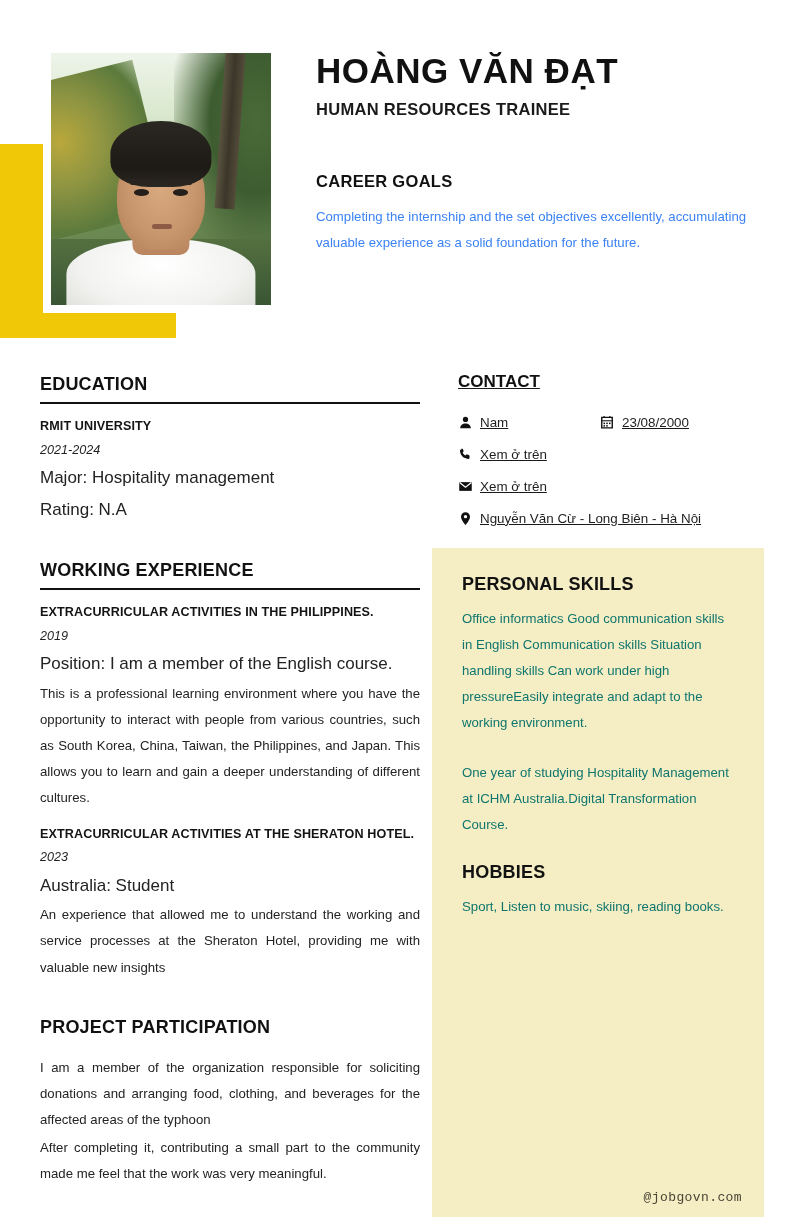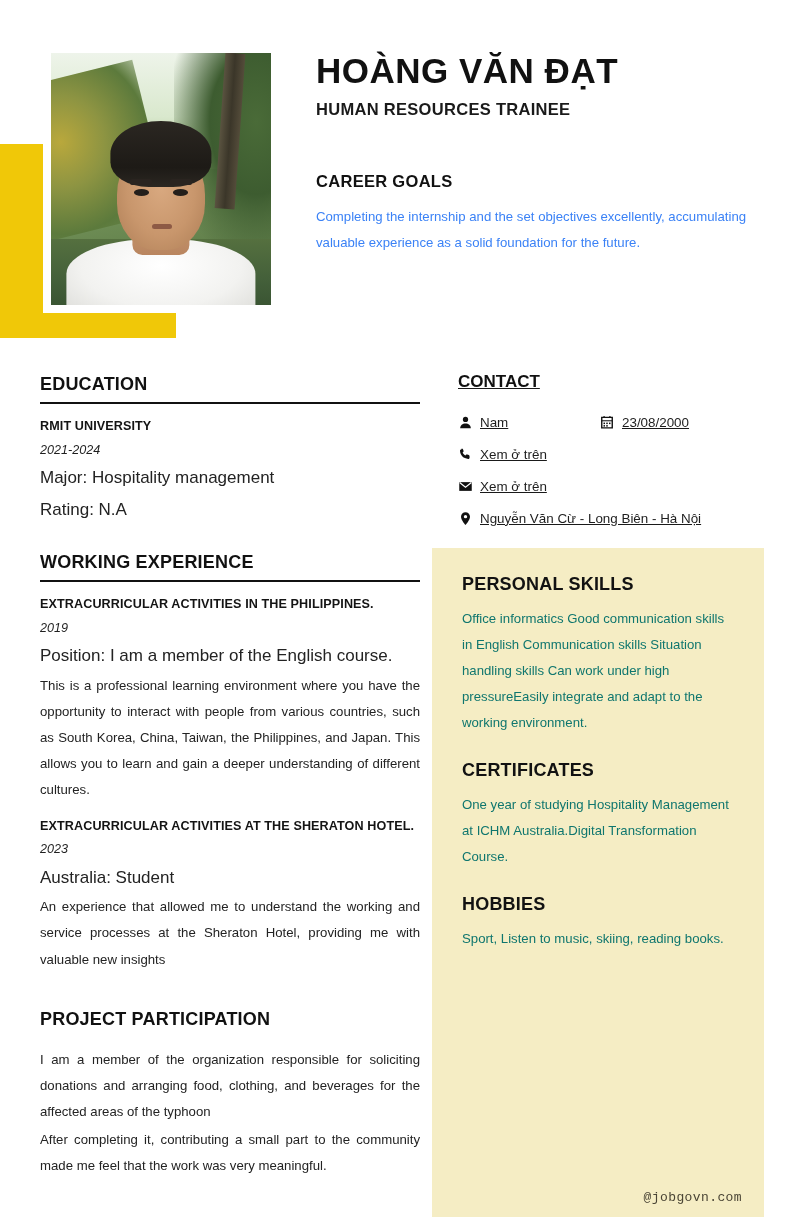--- a/index.html
+++ b/index.html
@@ -152,21 +152,21 @@
     line-height: 1.72; margin-top: 2px;
   }
   .line {
     font-size: 17px; color: #232323; line-height: 1.73; margin-top: 2px;
   }
   .para {
     font-size: 13.2px; color: #232323; line-height: 1.98;
     text-align: justify; margin-top: 2px;
   }
 
-  .sec-gap { margin-top: 28px; }
+  .sec-gap { margin-top: 36px; }
   .sec-gap-lg { margin-top: 36px; }
 
   
   .contact-head { font-size: 17px; font-weight: 700; color: #111; }
   .contact-list { margin-top: 14px; }
   .crow {
     display: flex; align-items: center;
     min-height: 32px;
   }
   .cicon {
@@ -347,21 +347,20 @@
 
   <div>
     <div class="panel-head">PERSONAL SKILLS</div>
     <div class="panel-text">Office informatics Good communication skills in English
 Communication skills
 Situation handling skills
 Can work under high pressureEasily integrate and adapt to the working environment.</div>
   </div>
 
   <div class="panel-gap">
-    <div class="panel-head">CERTIFICATES</div>
     <div class="panel-text">One year of studying Hospitality Management at ICHM Australia.Digital Transformation Course.</div>
   </div>
 
   <div class="panel-gap">
     <div class="panel-head">HOBBIES</div>
     <div class="panel-text">Sport, Listen to music, skiing, reading books.</div>
   </div>
 
   <div class="watermark">@jobgovn.com</div>
 </div>

